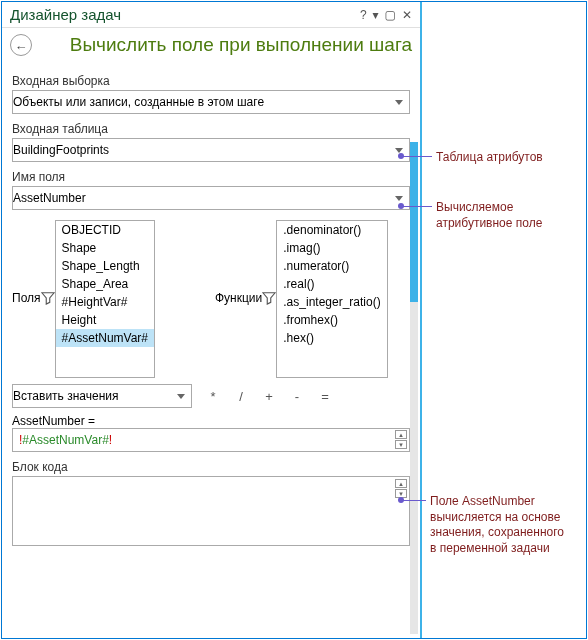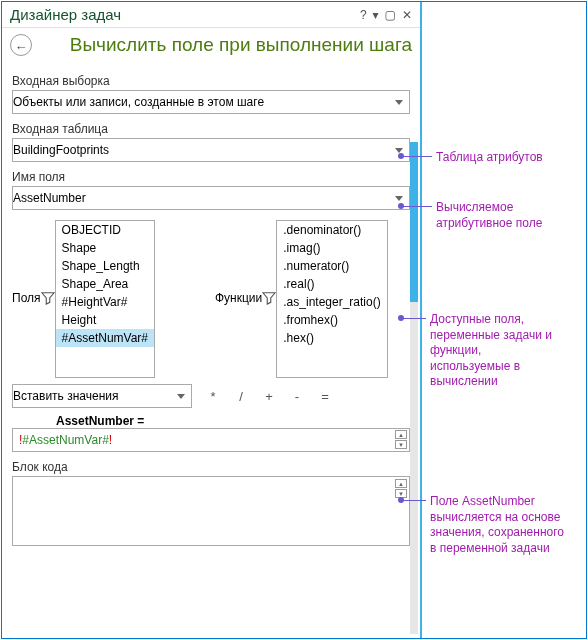--- a/index.html
+++ b/index.html
@@ -21,33 +21,33 @@
 .two-col { display: flex; gap: 8px; margin-top: 10px; }
 .col { flex: 1; display: flex; flex-direction: row; }
 .col-head { display: flex; align-items: center; justify-content: space-between; font-size: 12px; margin-bottom: 2px; }
 .filter-icon { width: 14px; height: 14px; cursor: pointer; }
 .listbox { border: 1px solid #aaa; height: 158px; overflow-y: scroll; font-size: 12px; background: #fff; }
 .listbox div { padding: 2px 6px; cursor: pointer; }
 .listbox div.selected { background: #bde3f7; }
 .toolbar-row { display: flex; align-items: center; gap: 6px; margin-top: 6px; }
 .insert-dd { width: 180px; }
 .op-btn { width: 18px; text-align: center; font-size: 13px; color: #555; cursor: pointer; }
-.expr-label { font-size: 12px; font-weight: bold; margin-top: 6px; margin-left: 44px; }
+.expr-label { font-size: 12px; font-weight: normal; margin-top: 6px; }
 .expr-box { border: 1px solid #aaa; padding: 3px 6px; font-size: 12px; height: 24px; display: flex; align-items: center; position: relative; }
 .expr-box .token-b { color: #c00; }
 .expr-box .token-g { color: #2a8a2a; }
 .spinner { position: absolute; right: 2px; top: 1px; display: flex; flex-direction: column; gap: 1px; }
 .spinner span { width: 12px; height: 9px; border: 1px solid #999; font-size: 7px; text-align: center; line-height: 7px; cursor: pointer; color: #666; }
 .code-box { border: 1px solid #aaa; height: 70px; margin-top: 2px; position: relative; }
 .scroll-strip { position: absolute; right: 2px; top: 80px; width: 8px; height: 540px; background: #e6e6e6; }
 .scroll-thumb { position: absolute; right: 2px; top: 80px; width: 8px; height: 160px; background: #3db2e8; }
 .callout { position: absolute; left: -20px; display: flex; align-items: flex-start; }
 .callout .line { height: 1px; background: #6a5acd; position: relative; margin-top: 6px; }
 .callout .line::before { content: ""; position: absolute; left: -4px; top: -3px; width: 6px; height: 6px; border-radius: 50%; background: #6a5acd; }
-.callout .text { font-size: 12px; color: #a21caf; margin-left: 4px; line-height: 1.3; }
+.callout .text { font-size: 12px; color: #7f1d1d; margin-left: 4px; line-height: 1.3; }
 </style>
 </head>
 <body>
 
 <div class="frame">
   <div class="panel">
     <div class="titlebar">
       <span class="title">Дизайнер задач</span>
       <div class="win-icons">
         <span>?</span>
@@ -153,22 +153,18 @@
 
   <div class="annotations">
     <div class="callout" style="top:148px;">
       <div class="line" style="width:30px;"></div>
       <div class="text">Таблица атрибутов</div>
     </div>
     <div class="callout" style="top:198px;">
       <div class="line" style="width:30px;"></div>
       <div class="text" style="width:120px;">Вычисляемое атрибутивное поле</div>
     </div>
-    <div class="callout" style="top:310px;">
-      <div class="line" style="width:24px;"></div>
-      <div class="text" style="width:130px;">Доступные поля, переменные задачи и функции, используемые в вычислении</div>
-    </div>
     <div class="callout" style="top:492px;">
       <div class="line" style="width:24px;"></div>
       <div class="text" style="width:135px;">Поле AssetNumber вычисляется на основе значения, сохраненного в переменной задачи</div>
     </div>
   </div>
 </div>
 
 </body></html>

